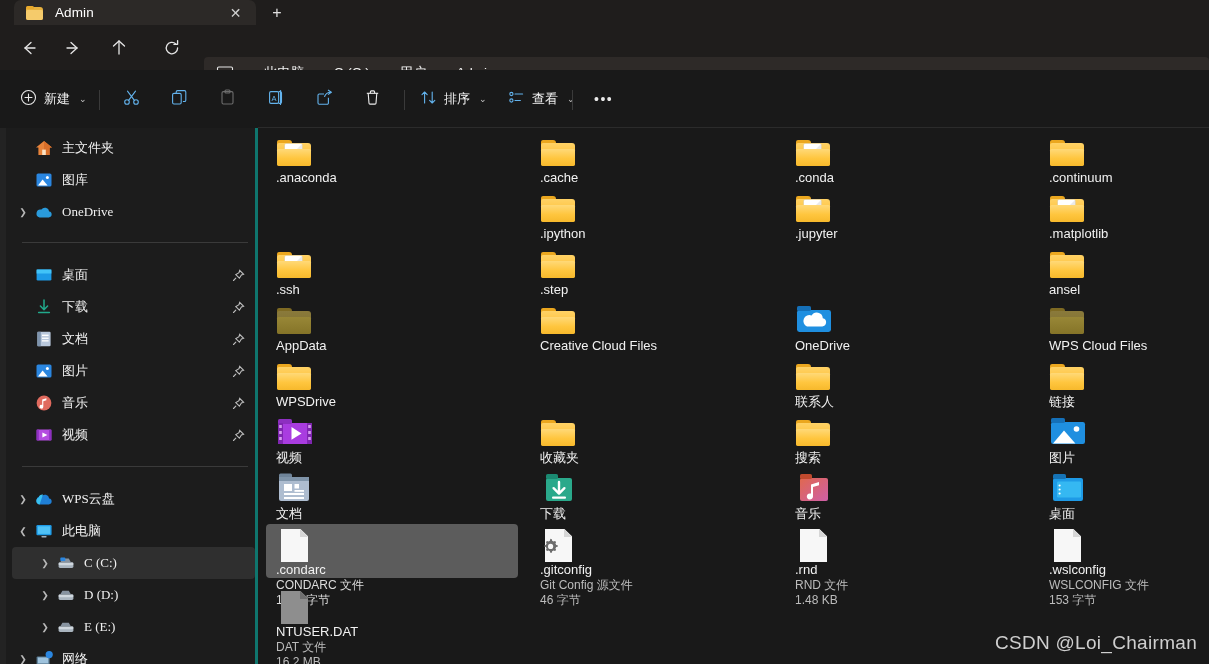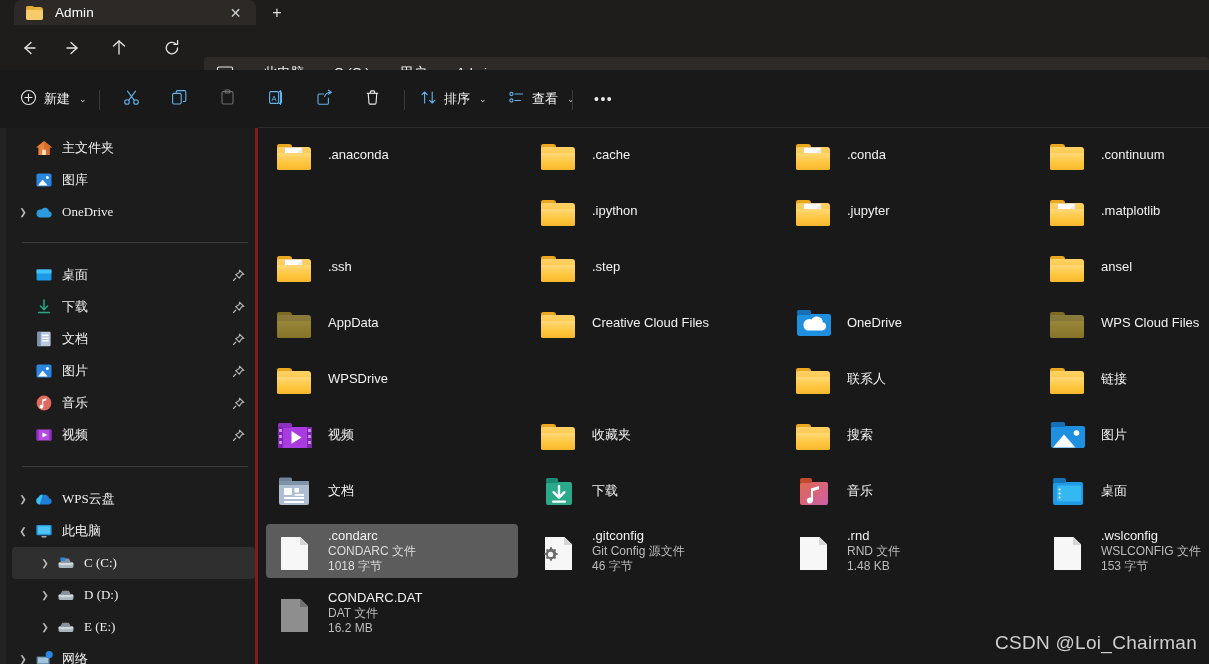--- a/index.html
+++ b/index.html
@@ -4,21 +4,21 @@
 <style>
   * { box-sizing: border-box; margin: 0; padding: 0; }
   html, body {
     width: 1209px; height: 664px;
     background: #191919;
     font-family: "Liberation Sans", "DejaVu Sans", sans-serif;
     overflow: hidden;
     color: #ffffff;
     -webkit-font-smoothing: antialiased;
   }
-  #app { position: relative; width: 1209px; height: 664px; background: #7f1d1d; }
+  #app { position: relative; width: 1209px; height: 664px; background: #0f766e; }
 
   
   .titlebar {
     position: absolute; left: 0; top: 0; width: 1209px; height: 25px;
     background: #1f1d1c;
   }
   .tab {
     position: absolute; left: 14px; top: 0; width: 242px; height: 25px;
     background: #2c2927;
     border-top-left-radius: 7px; border-top-right-radius: 7px;
@@ -135,22 +135,22 @@
   
   .content {
     position: absolute; left: 258px; top: 128px; width: 951px; height: 536px;
     background: #191919; overflow: hidden;
   }
   .content-topline {
     position: absolute; left: 258px; top: 127px; width: 951px; height: 1px;
     background: #2b2b2b;
   }
   .tile {
-    position: absolute; height: 46px; display: flex; align-items: center;
-    border-radius: 4px; padding-left: 10px;
+    position: absolute; height: 46px; display: flex; align-items: flex-start;
+    border-radius: 4px; padding-left: 10px; flex-direction: column;
   }
   .tile.sel { background: #5c5c5c; }
   .tile-ico { width: 38px; height: 38px; position: relative; flex: 0 0 38px; margin-right: 14px; }
   .tile-texts { display: flex; flex-direction: column; justify-content: center; }
   .tile-name { font-size: 13px; color: #f2f2f2; line-height: 16px; white-space: nowrap; }
   .tile-meta { font-size: 12px; color: #bcbcbc; line-height: 15px; white-space: nowrap; }
   .tile.sel .tile-meta { color: #dcdcdc; }
 
   
   .fld { position: absolute; left: 1px; top: 8px; width: 34px; height: 26px; }
@@ -995,21 +995,21 @@
     </div>
 
     <div class="tile" style="left:8px; top:458px; width:252px; height:54px">
       <span class="tile-ico">
         <span class="fileico gray">
             <span class="sheet"></span>
             <span class="fold"></span>
           </span>
       </span>
       <span class="tile-texts">
-        <span class="tile-name">CONDARC.DAT</span>
+        <span class="tile-name">NTUSER.DAT</span>
         <span class="tile-meta">DAT 文件</span>
         <span class="tile-meta">16.2 MB</span>
       </span>
     </div>
 
   </div>
 
   <div class="watermark">CSDN @Loi_Chairman</div>
 
 </div>

